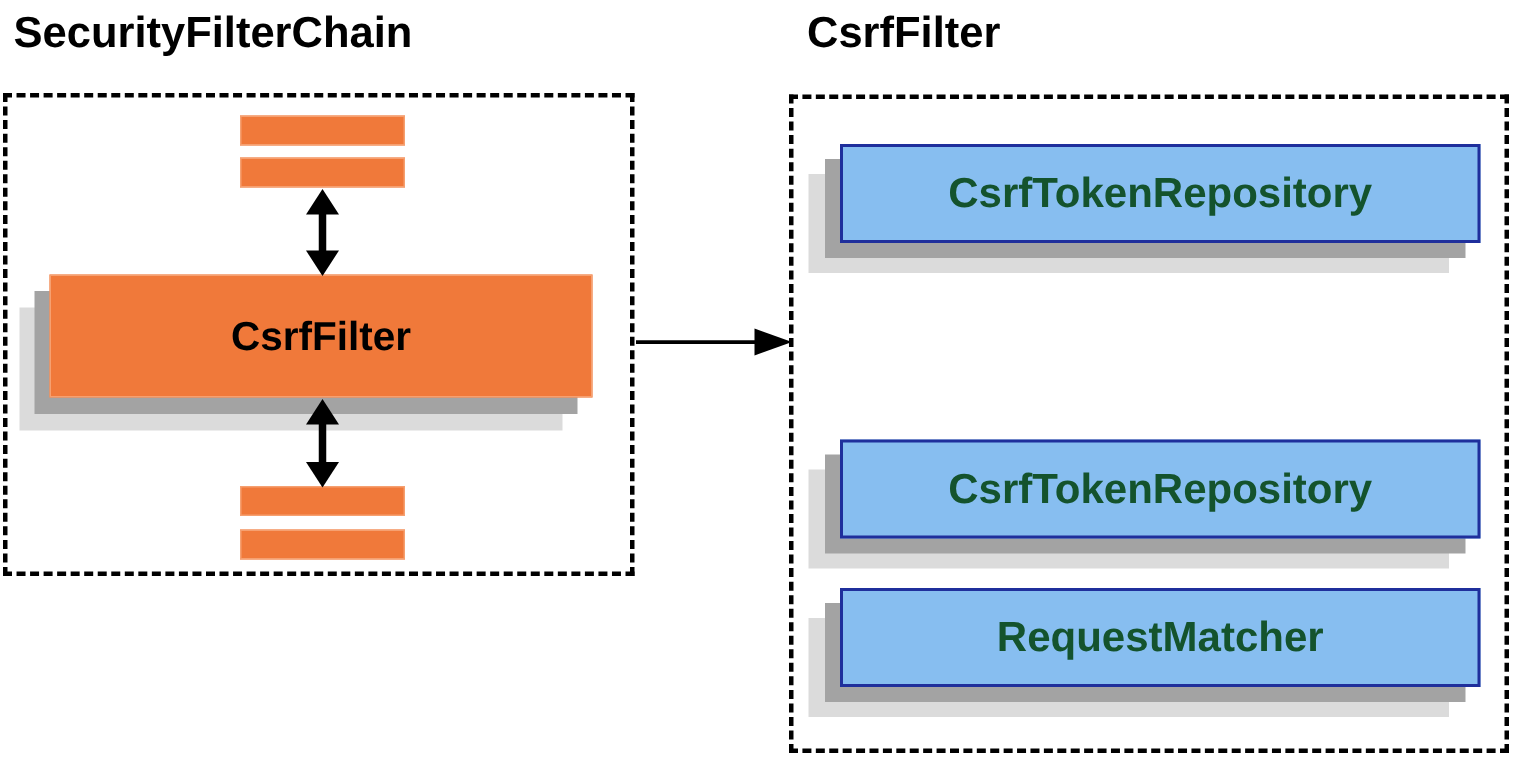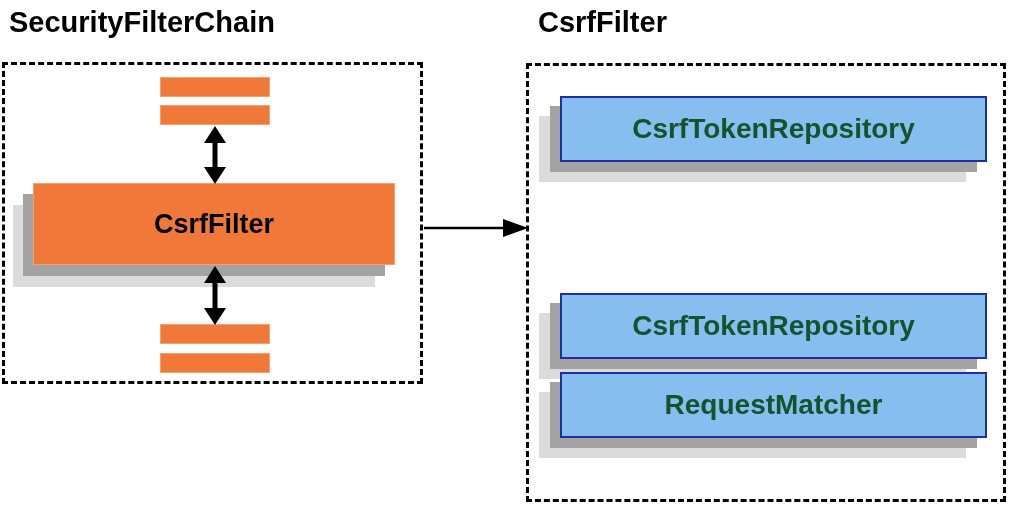--- a/index.html
+++ b/index.html
@@ -85,21 +85,21 @@
     justify-content: center;
   }
   .blue-box .box-label {
     font-weight: bold;
     font-size: 28px;
     color: #14532d;
   }
   .comp-1 { top: 96px; }
   .comp-2 { top: 194px; }
   .comp-3 { top: 293px; }
-  .comp-4 { top: 372px; justify-content: center; }
+  .comp-4 { top: 392px; justify-content: center; }
 
   .arrows-layer {
     position: absolute;
     left: 0;
     top: 0;
     width: 1010px;
     height: 505px;
     pointer-events: none;
   }
   .arrow-fill { fill: var(--arrow, #000000); }

